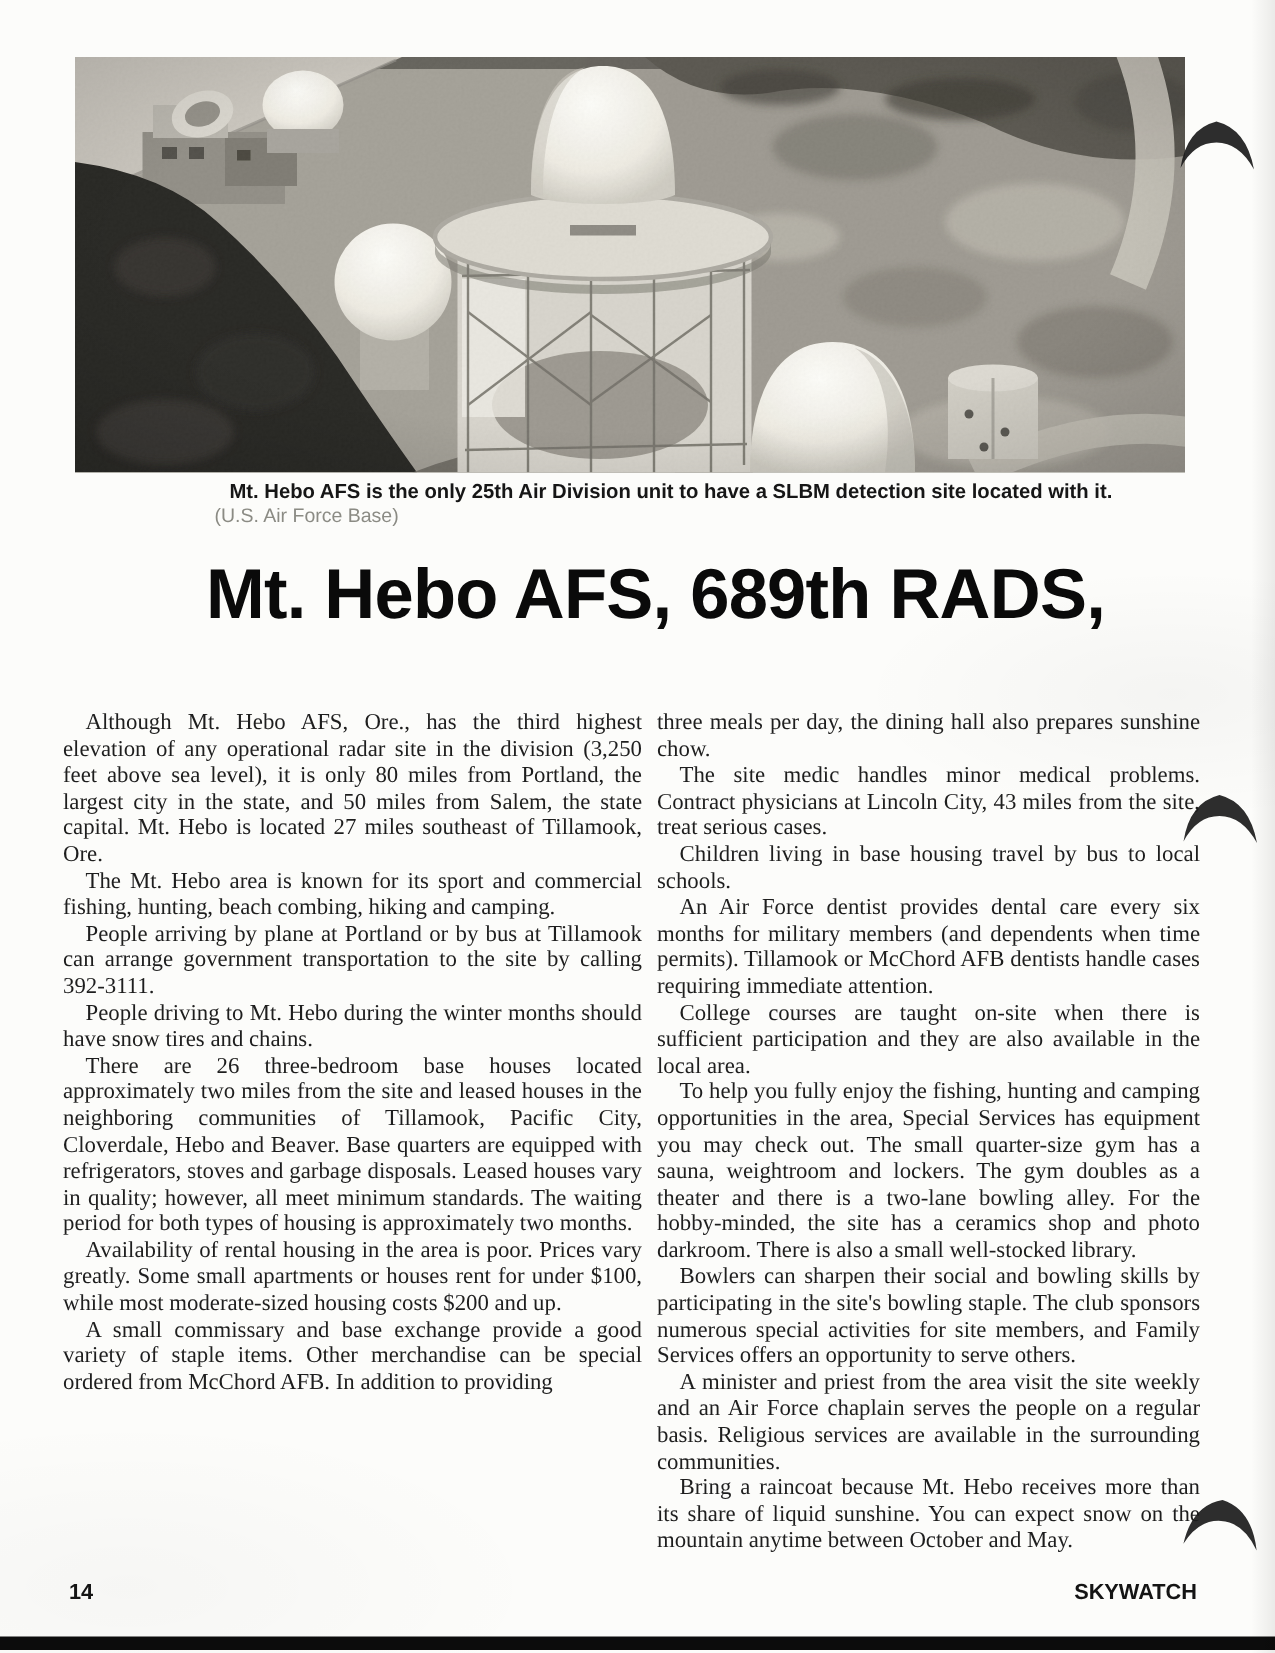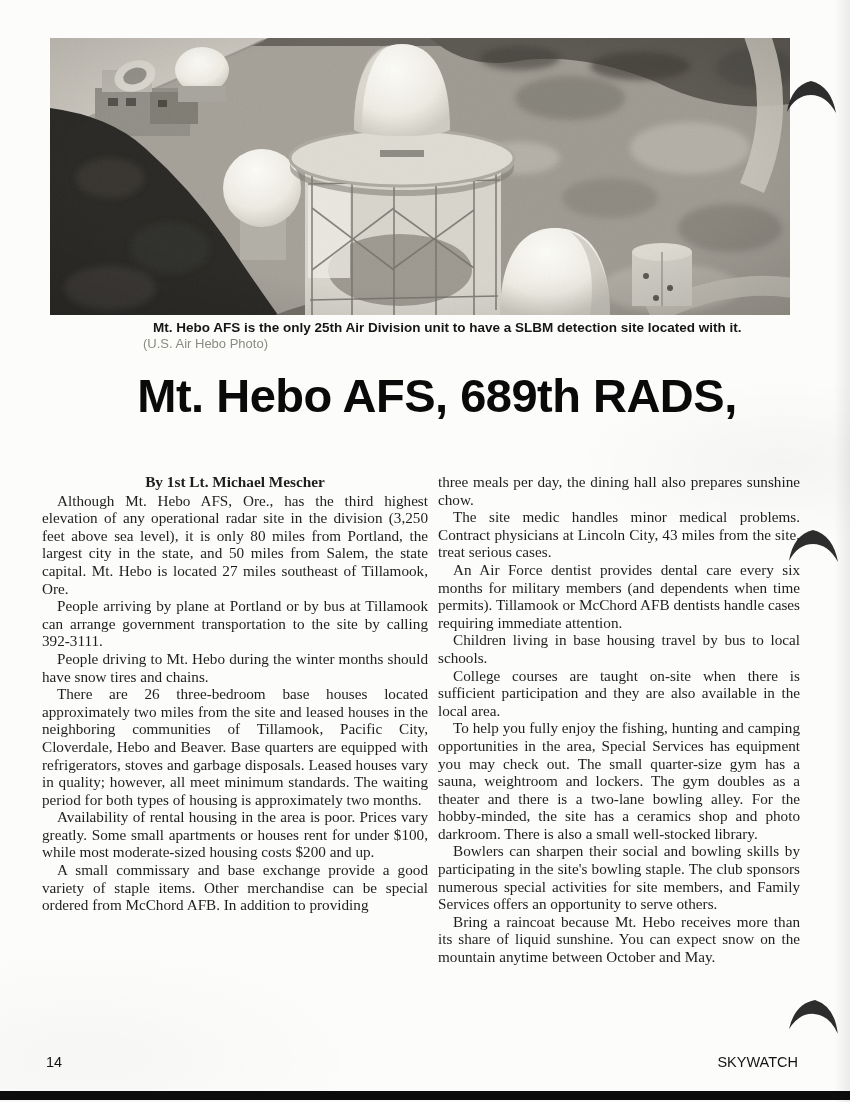--- a/index.html
+++ b/index.html
@@ -27,21 +27,21 @@
   
   .columns{position:absolute;left:42px;top:473px;width:758px;display:flex;}
   .col{font-size:15.2px;line-height:17.6px;text-align:justify;}
   .col-left{width:386px;margin-right:10px;}
   .col-right{width:362px;margin-left:auto;}
   .byline{margin:0 0 1px 0;text-align:center;font-weight:bold;font-size:15.3px;}
   .para{margin:0;text-indent:15px;}
   .col-right .para:first-child{text-indent:0;}
   
   .footer{position:absolute;left:46px;top:1054px;width:752px;display:flex;justify-content:space-between;
-    font-family:"Liberation Sans",sans-serif;font-weight:normal;font-size:14.5px;color:#141414;}
+    font-family:"Liberation Sans",sans-serif;font-weight:bold;font-size:14.5px;color:#141414;}
   .bottom-bar{position:absolute;left:0;bottom:2px;width:850px;height:9px;background:#0c0c0c;}
   
   .curl{position:absolute;width:52px;height:36px;}
   .curl svg{display:block;width:100%;height:100%;}
   .curl-1{left:786px;top:78px;}
   .curl-2{left:788px;top:527px;}
   .curl-3{left:789px;top:997px;transform:rotate(4deg);}
 </style>
 </head>
 <body>
@@ -168,48 +168,49 @@
         <line x1="612" y1="214" x2="612" y2="268" stroke="#a8a59c" stroke-width="2"></line>
       </g>
 
       <rect width="740" height="277" filter="url(#fNoise)" opacity="0.22"></rect>
       <rect width="740" height="277" fill="url(#gVign)"></rect>
     </svg>
   </div>
 
   <div class="caption">
     <div class="caption-bold">Mt. Hebo AFS is the only 25th Air Division unit to have a SLBM detection site located with it.</div>
-    <div class="caption-credit">(U.S. Air Hebo Photo)</div>
+    <div class="caption-credit">(U.S. Air Force Base)</div>
   </div>
 
   <h1 class="headline" style="margin:12px;">
     <span>Mt. Hebo AFS, 689th RADS,</span><br>
   </h1>
 
   <div class="columns">
     <div class="col col-left">
-      <p class="byline">By 1st Lt. Michael Mescher</p>
       <div>
           <p class="para">Although Mt. Hebo AFS, Ore., has the third highest elevation of any operational radar site in the division (3,250 feet above sea level), it is only 80 miles from Portland, the largest city in the state, and 50 miles from Salem, the state capital. Mt. Hebo is located 27 miles southeast of Tillamook, Ore.</p>
+          <p class="para">The Mt. Hebo area is known for its sport and commercial fishing, hunting, beach combing, hiking and camping.</p>
           <p class="para">People arriving by plane at Portland or by bus at Tillamook can arrange government transportation to the site by calling 392-3111.</p>
           <p class="para">People driving to Mt. Hebo during the winter months should have snow tires and chains.</p>
           <p class="para">There are 26 three-bedroom base houses located approximately two miles from the site and leased houses in the neighboring communities of Tillamook, Pacific City, Cloverdale, Hebo and Beaver. Base quarters are equipped with refrigerators, stoves and garbage disposals. Leased houses vary in quality; however, all meet minimum standards. The waiting period for both types of housing is approximately two months.</p>
           <p class="para">Availability of rental housing in the area is poor. Prices vary greatly. Some small apartments or houses rent for under $100, while most moderate-sized housing costs $200 and up.</p>
           <p class="para">A small commissary and base exchange provide a good variety of staple items. Other merchandise can be special ordered from McChord AFB. In addition to providing</p>
         </div>
     </div>
     <div class="col col-right">
       <div>
           <p class="para">three meals per day, the dining hall also prepares sunshine chow.</p>
           <p class="para">The site medic handles minor medical problems. Contract physicians at Lincoln City, 43 miles from the site, treat serious cases.</p>
+          <p class="para">Children living in base housing travel by bus to local schools.</p>
           <p class="para">An Air Force dentist provides dental care every six months for military members (and dependents when time permits). Tillamook or McChord AFB dentists handle cases requiring immediate attention.</p>
-          <p class="para">Children living in base housing travel by bus to local schools.</p>
           <p class="para">College courses are taught on-site when there is sufficient participation and they are also available in the local area.</p>
           <p class="para">To help you fully enjoy the fishing, hunting and camping opportunities in the area, Special Services has equipment you may check out. The small quarter-size gym has a sauna, weightroom and lockers. The gym doubles as a theater and there is a two-lane bowling alley. For the hobby-minded, the site has a ceramics shop and photo darkroom. There is also a small well-stocked library.</p>
           <p class="para">Bowlers can sharpen their social and bowling skills by participating in the site's bowling staple. The club sponsors numerous special activities for site members, and Family Services offers an opportunity to serve others.</p>
+          <p class="para">A minister and priest from the area visit the site weekly and an Air Force chaplain serves the people on a regular basis. Religious services are available in the surrounding communities.</p>
           <p class="para">Bring a raincoat because Mt. Hebo receives more than its share of liquid sunshine. You can expect snow on the mountain anytime between October and May.</p>
         </div>
     </div>
   </div>
 
   <div class="footer">
     <span>14</span>
     <span>SKYWATCH</span>
   </div>
 

